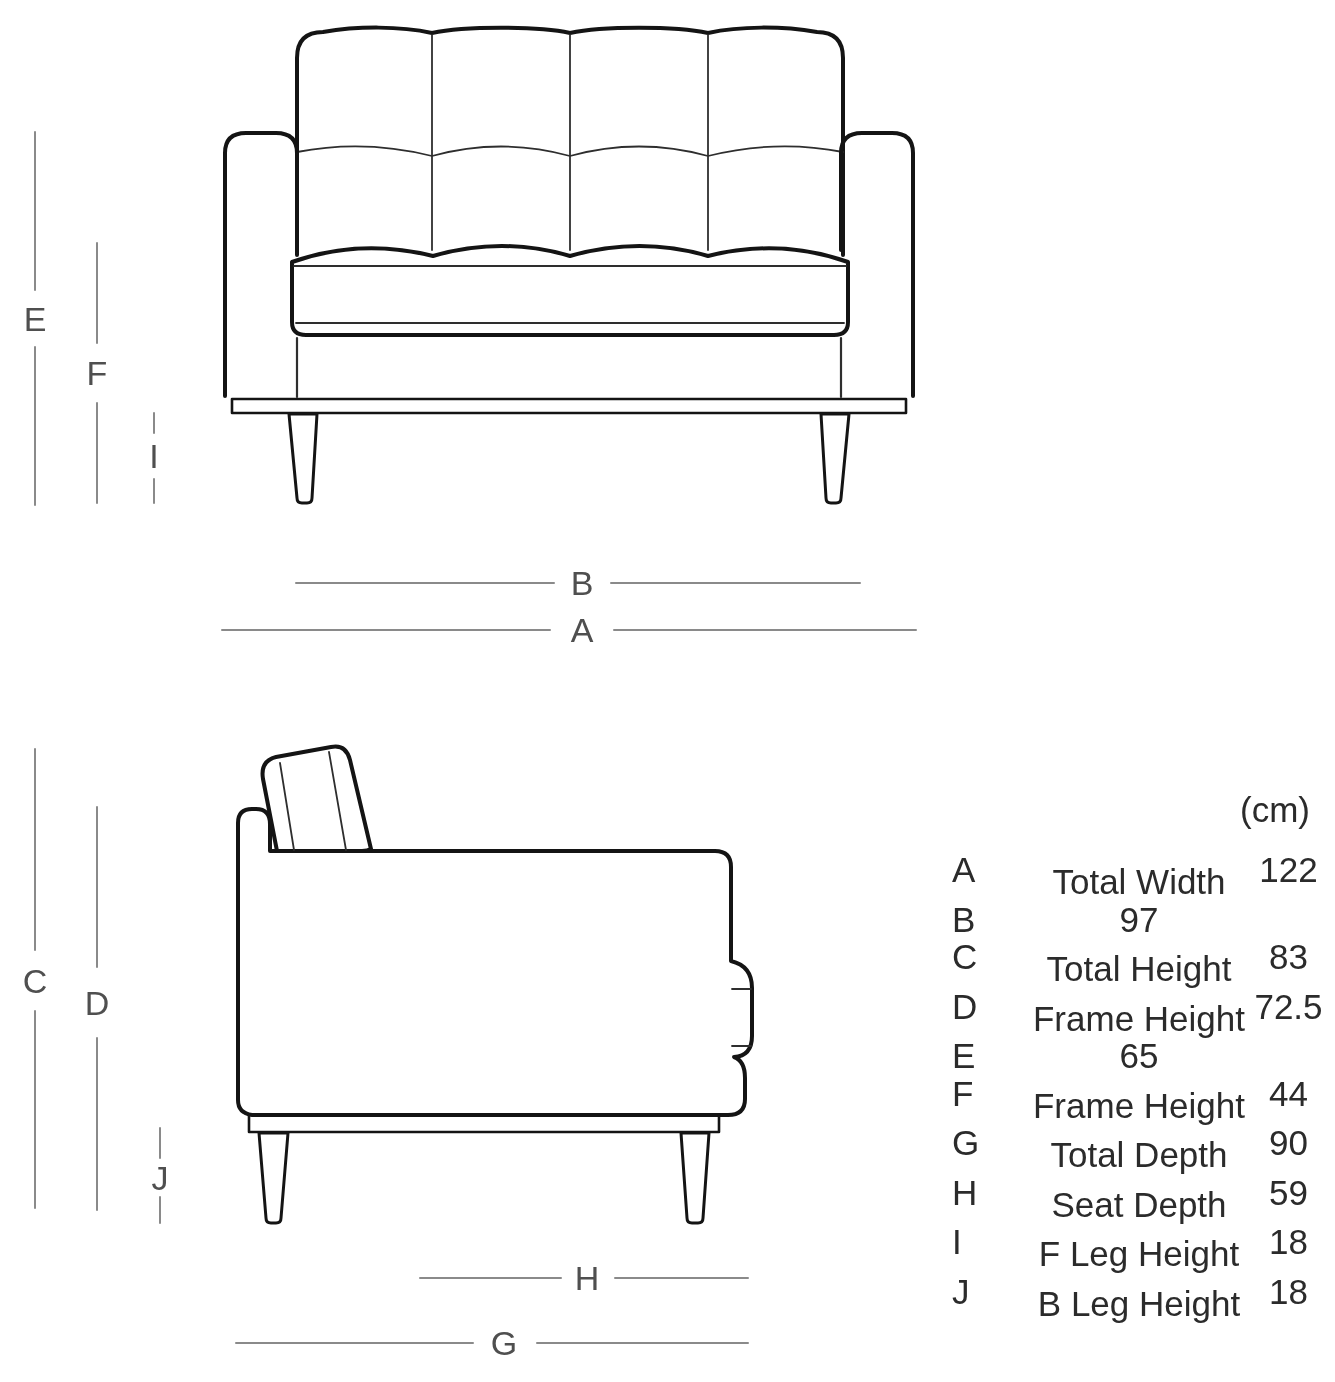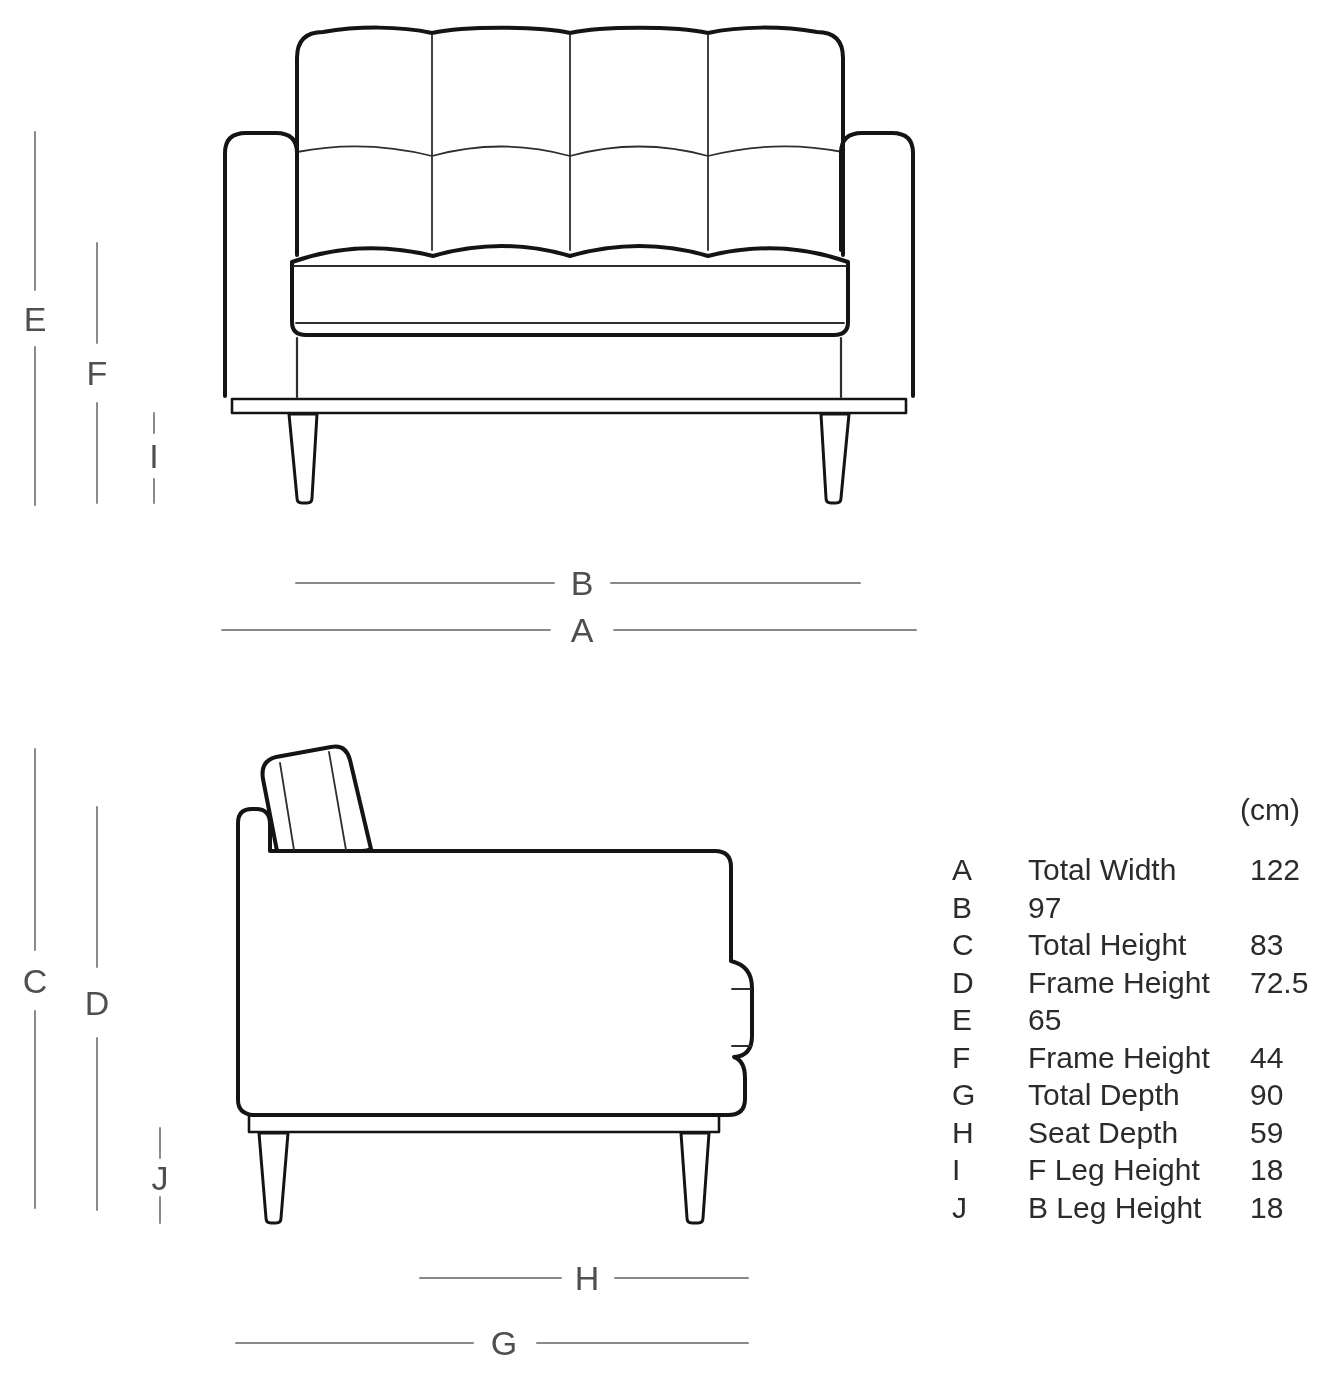--- a/index.html
+++ b/index.html
@@ -25,38 +25,38 @@
     font-size: 34px;
     fill: #4f4f4f;
     text-anchor: middle;
   }
   .dim-table {
     position: absolute;
     left: 945px;
     top: 791px;
     width: 382px;
     color: #2b2b2b;
-    font-size: 30px;
+    font-size: 35px;
   }
   .units-row {
     padding-left: 295px;
     line-height: 38px;
     margin-bottom: 22px;
     white-space: nowrap;
   }
   .trow {
     display: grid;
     grid-template-columns: 76px 222px 1fr;
     padding-left: 7px;
     line-height: 37.5px;
     white-space: nowrap;
   }
   .tletter { text-align: left; }
-  .tname   { text-align: left; }
-  .tvalue  { text-align: left; }
+  .tname   { text-align: center; margin-top: 12px; }
+  .tvalue  { text-align: center; }
 </style>
 </head>
 <body>
 
 <div id="stage">
 
   <svg id="diagram-svg" width="1335" height="1382" viewBox="0 0 1335 1382" fill="none" stroke-linecap="round" stroke-linejoin="round">
 
     <g stroke="#141414">
 

